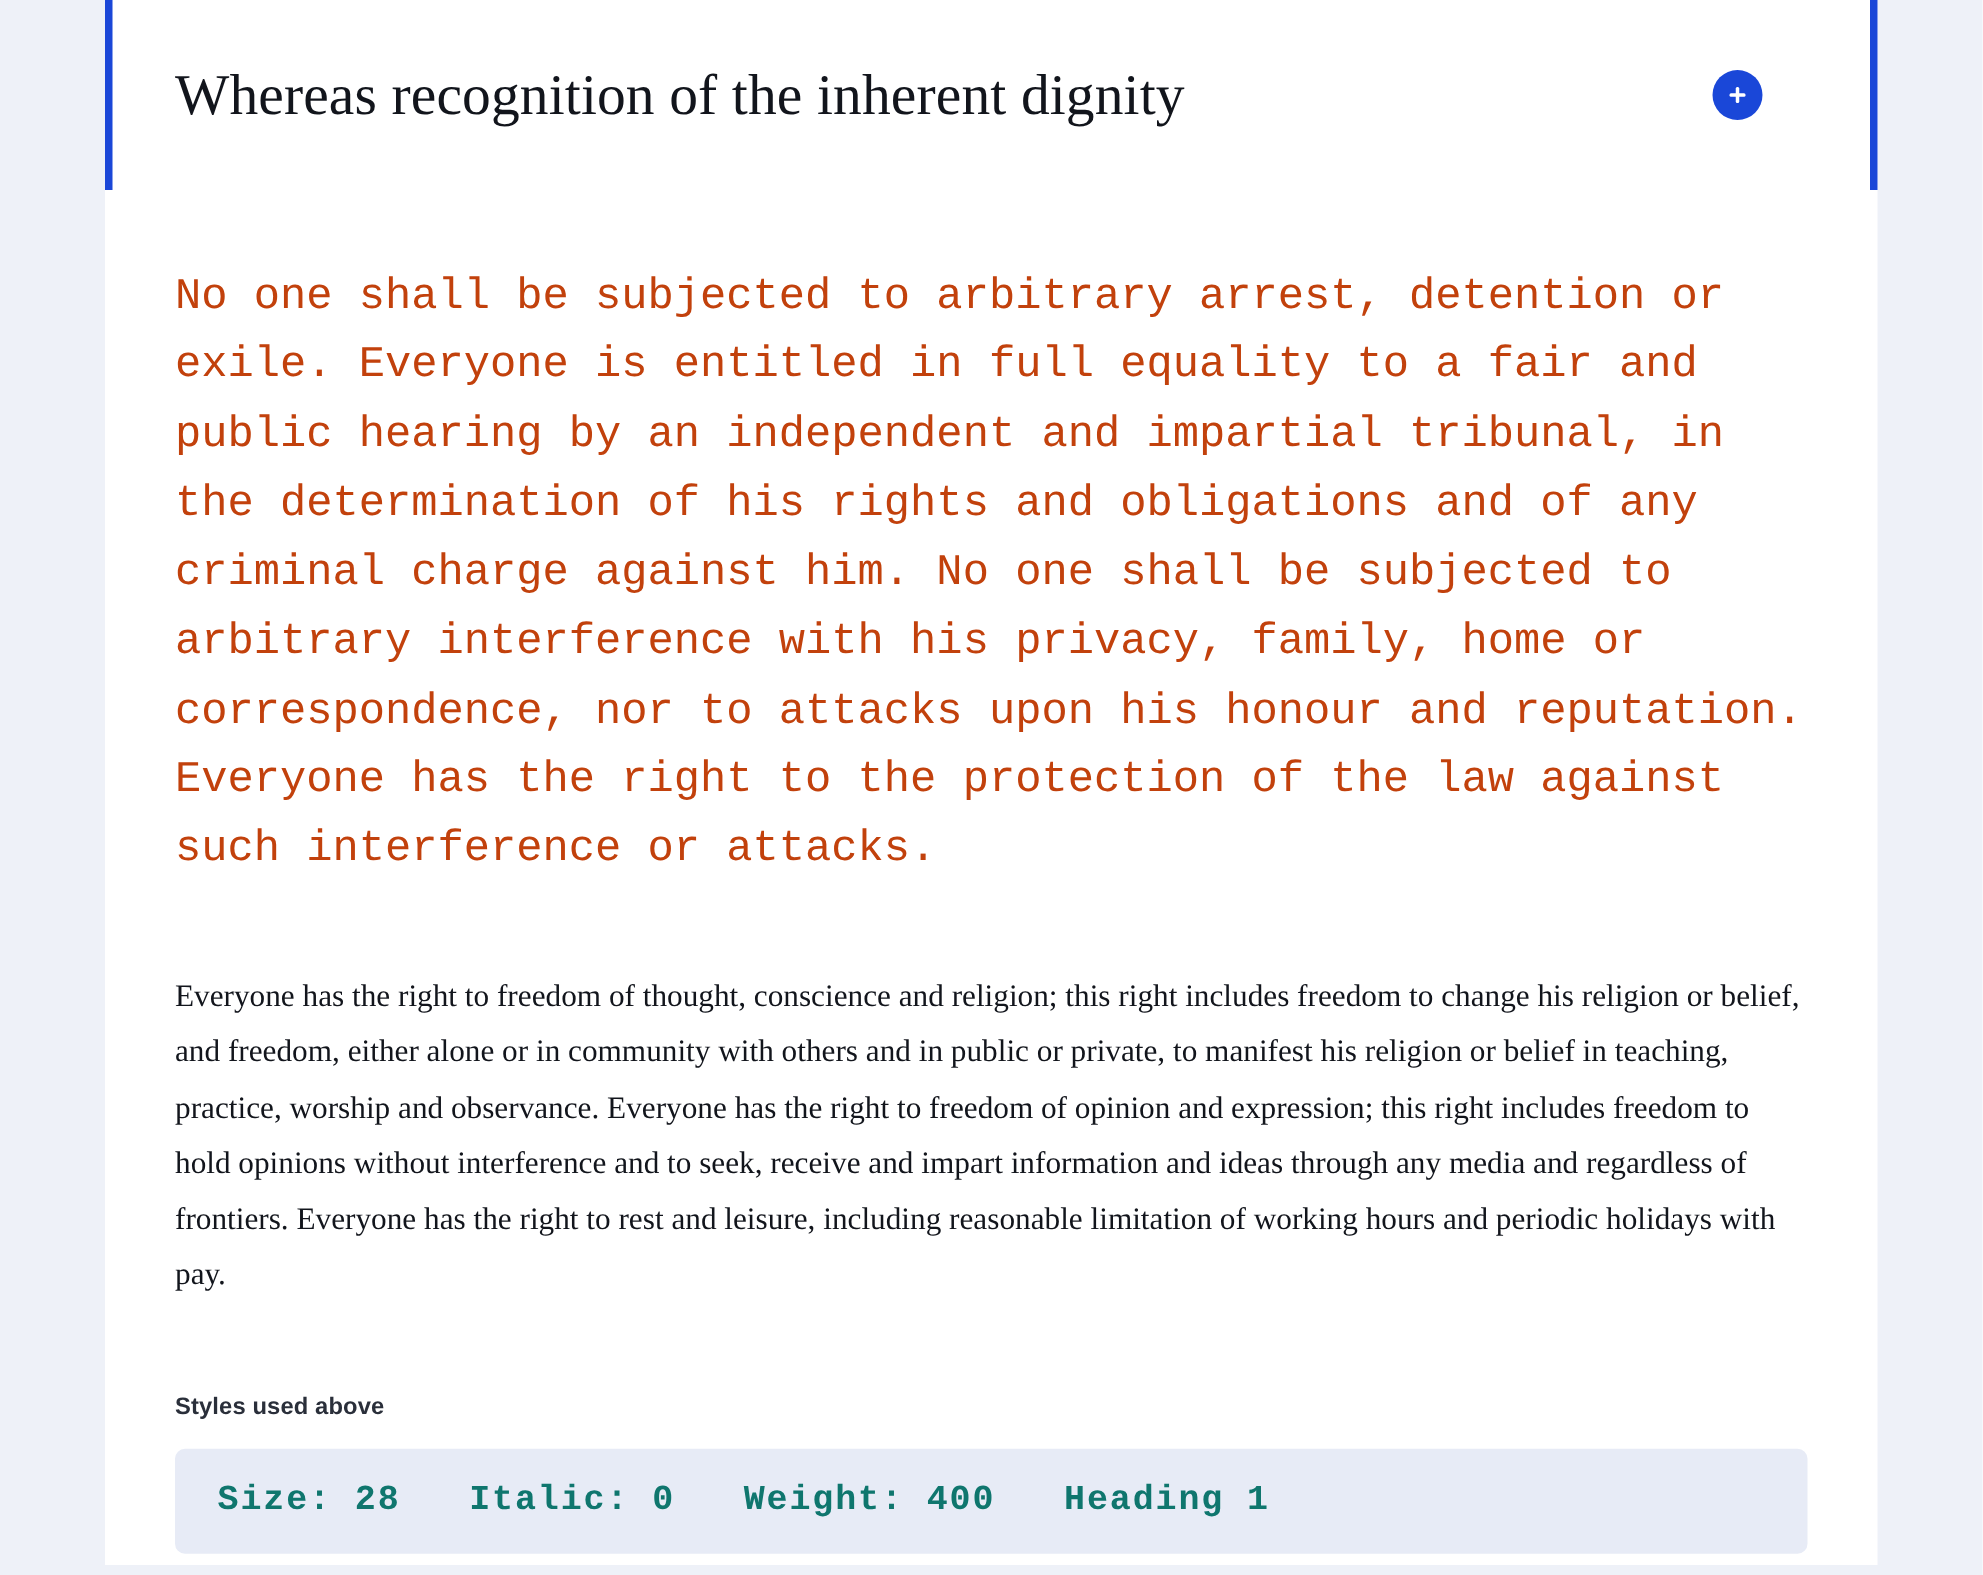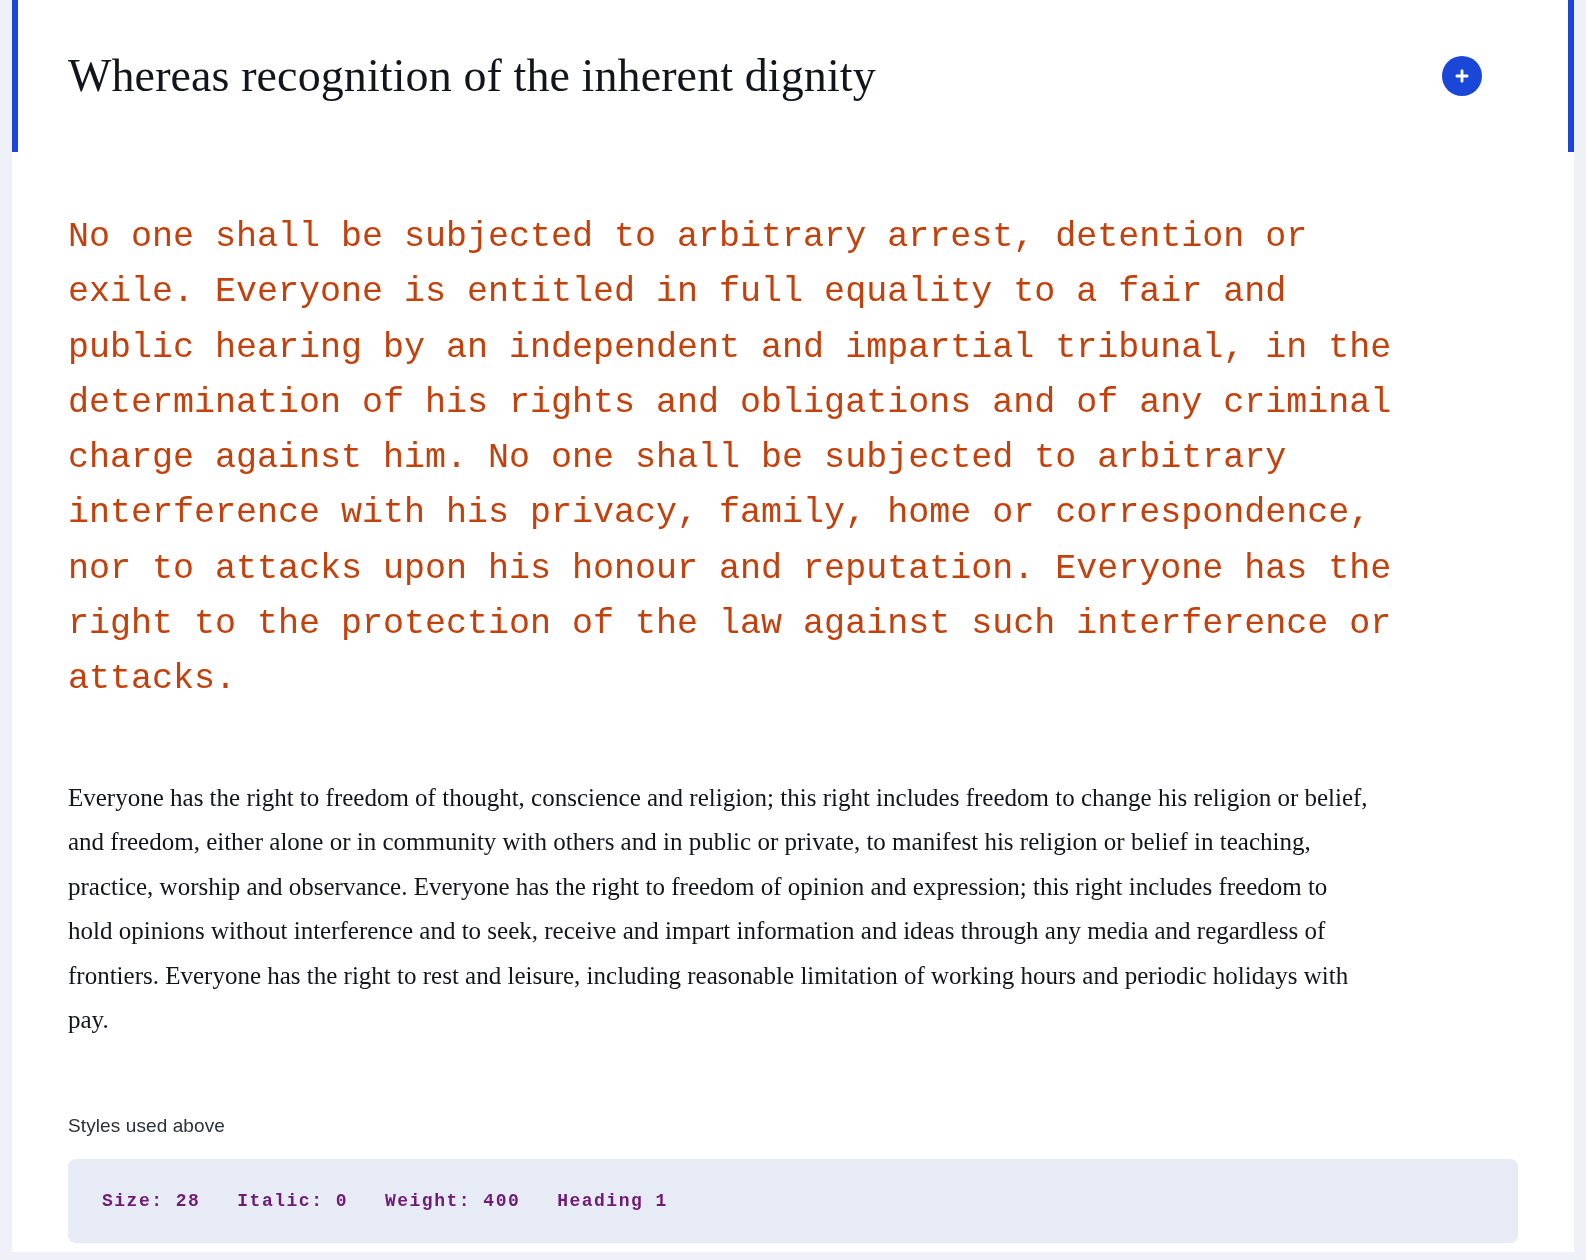--- a/index.html
+++ b/index.html
@@ -8,21 +8,21 @@
   }
   body {
     width: 1586px;
     height: 1260px;
     background: #eef1f8;
     font-family: "Liberation Serif", serif;
     overflow: hidden;
   }
   .page {
     position: relative;
-    width: 1562px;
+    width: 1418px;
     height: 1252px;
     margin: 0 auto;
     background: #ffffff;
     box-sizing: border-box;
   }
   
   .edge-rule {
     position: absolute;
     top: 0;
     width: 6px;
@@ -84,40 +84,40 @@
     font-family: "Liberation Serif", serif;
     font-size: 25px;
     line-height: 1.78;
     color: #12151c;
     margin: 68px 0 0 0;
     max-width: 1310px;
   }
   .styles-label {
     font-family: "Liberation Sans", sans-serif;
     font-size: 19px;
-    font-weight: 400;
+    font-weight: 700;
     color: #2a2f3a;
     margin: 72px 0 0 0;
     letter-spacing: 0.1px;
   }
   .styles-bar {
     margin-top: 22px;
     background: #e7ebf6;
     border-radius: 8px;
     height: 84px;
     display: flex;
     align-items: center;
     padding-left: 34px;
     box-sizing: border-box;
   }
   .styles-bar .mono {
     font-family: "Liberation Mono", monospace;
-    font-size: 18px;
+    font-size: 28px;
     font-weight: 700;
-    color: #701a75;
+    color: #0f766e;
     letter-spacing: 1.5px;
     white-space: pre;
   }
 </style>
 </head>
 <body>
 
 <div class="page">
 
   <div class="edge-rule left"></div>

